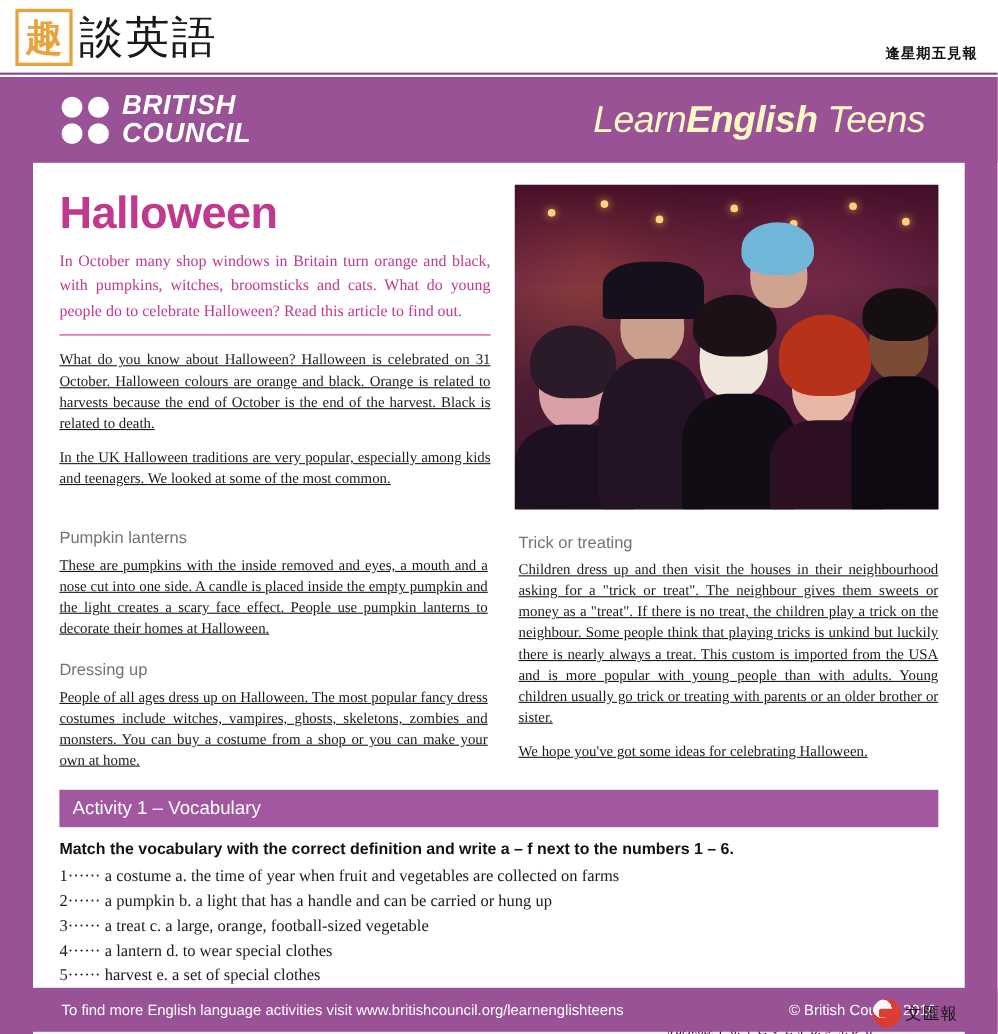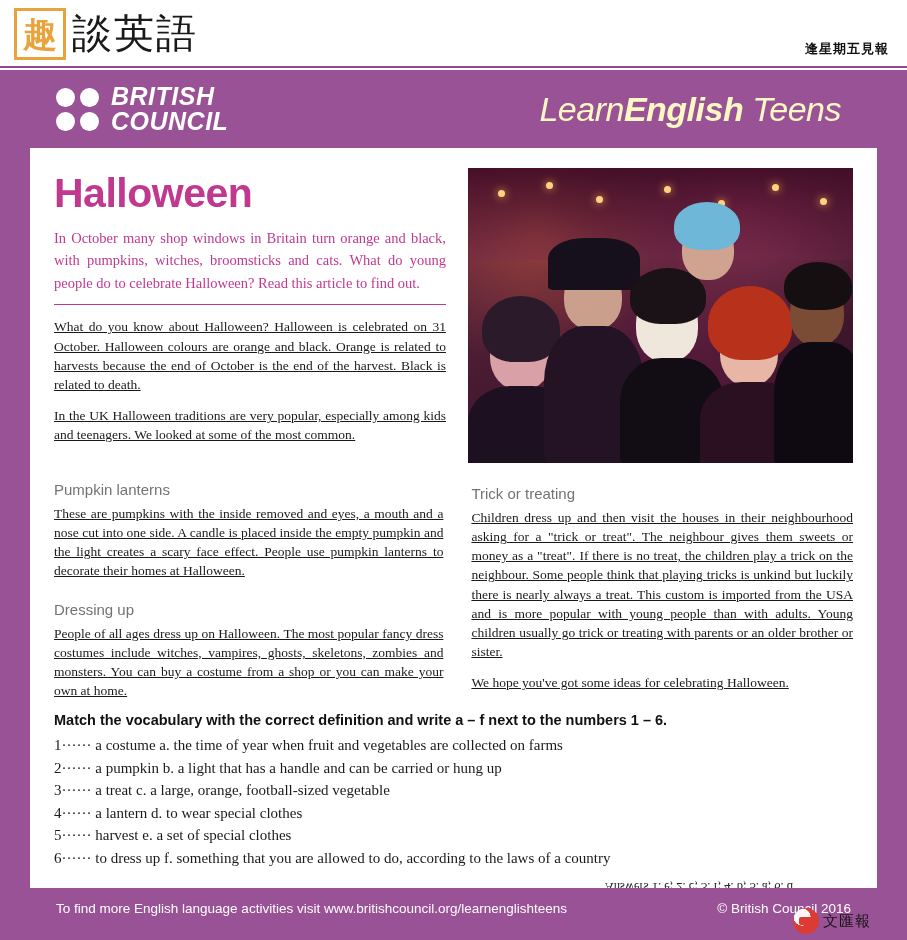--- a/index.html
+++ b/index.html
@@ -167,21 +167,21 @@
     font-family: "Liberation Serif", serif;
     font-size: 12.5px;
     color: #222;
     margin-top: 10px;
     transform: scaleY(-1);
     padding-right: 60px;
   }
 
   
   .footer {
-    position: absolute; left: 0; right: 0; bottom: 12px;
+    position: absolute; left: 0; right: 0; bottom: 2px;
     height: 40px;
     background: #9a5296;
     color: #ffffff;
     display: flex; align-items: center; justify-content: space-between;
     padding: 0 56px;
     font-size: 13.5px;
     font-family: "Liberation Sans", sans-serif;
   }
 
   
@@ -296,20 +296,21 @@
 
       <div class="col wide">
         <h3 class="sub" style="margin-top:4px">Trick or treating</h3>
         <div class="body-col">
           <p style="margin-top:0">Children dress up and then visit the houses in their neighbourhood asking for a "trick or treat". The neighbour gives them sweets or money as a "treat". If there is no treat, the children play a trick on the neighbour. Some people think that playing tricks is unkind but luckily there is nearly always a treat. This custom is imported from the USA and is more popular with young people than with adults. Young children usually go trick or treating with parents or an older brother or sister.</p>
           <p>We hope you've got some ideas for celebrating Halloween.</p>
         </div>
       </div>
     </div>
 
+    <div class="activity-bar">Activity 1 – Vocabulary</div>
     <div class="activity-instr">Match the vocabulary with the correct definition and write a – f next to the numbers 1 – 6.</div>
     <div class="match-list">
       <div class="match-row">1······ a costume a. the time of year when fruit and vegetables are collected on farms</div>
       <div class="match-row">2······ a pumpkin b. a light that has a handle and can be carried or hung up</div>
       <div class="match-row">3······ a treat c. a large, orange, football-sized vegetable</div>
       <div class="match-row">4······ a lantern d. to wear special clothes</div>
       <div class="match-row">5······ harvest e. a set of special clothes</div>
       <div class="match-row">6······ to dress up f. something that you are allowed to do, according to the laws of a country</div>
     </div>
 

